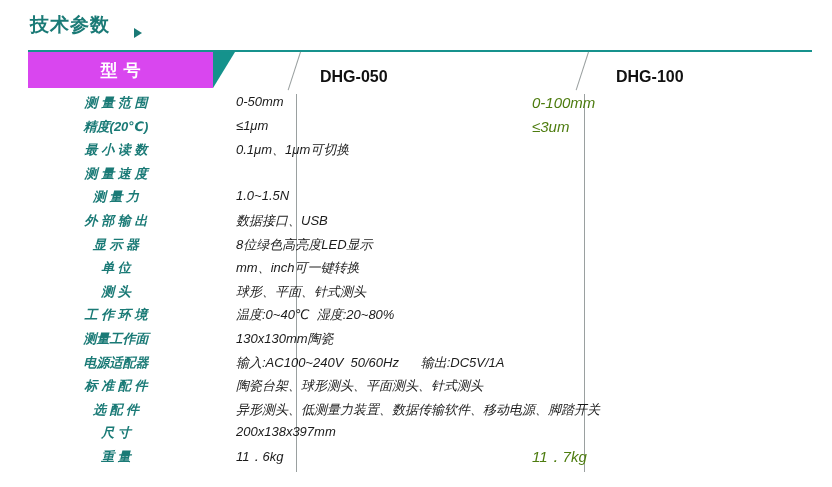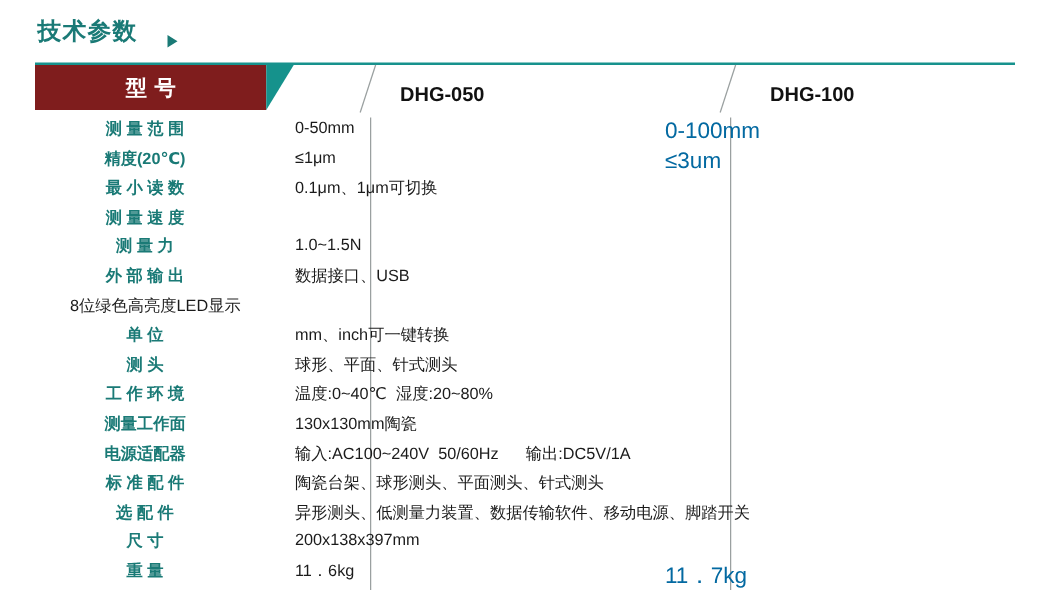--- a/index.html
+++ b/index.html
@@ -59,21 +59,21 @@
   .header-row {
     position: relative;
     height: 42px;
   }
   .model-tab {
     position: absolute;
     left: 0;
     top: 0;
     width: 185px;
     height: 36px;
-    background: #7f1d1d;
+    background: #d946ef;
     color: #ffffff;
     font-size: 17px;
     font-weight: bold;
     letter-spacing: 6px;
     display: flex;
     align-items: center;
     justify-content: center;
     text-indent: 6px;
   }
   .model-tab-point {
@@ -111,20 +111,21 @@
   
   .rows {
     position: relative;
     margin-top: 0;
   }
   .row {
     position: relative;
     display: flex;
     align-items: flex-start;
     height: 23.6px;
+    font-style: italic;
   }
   .label {
     width: 180px;
     min-width: 180px;
     text-align: center;
     font-size: 13px;
     font-weight: bold;
     color: #1a7a76;
     letter-spacing: 0px;
     padding-right: 4px;
@@ -135,22 +136,22 @@
     width: 296px;
     min-width: 296px;
     font-size: 13px;
     color: #1b1b1b;
     padding-left: 28px;
     box-sizing: border-box;
     white-space: pre;
   }
   .val2 {
     flex: 1;
-    font-size: 18px;
-    color: #0369a1;
+    font-size: 15px;
+    color: #4d7c0f;
     padding-left: 28px;
     box-sizing: border-box;
     white-space: pre;
   }
 
   
   .vrule {
     position: absolute;
     width: 1px;
     background: #9aa0a0;
@@ -205,20 +206,21 @@
           <div class="label">测 量 力</div>
           <div class="val1">1.0~1.5N</div>
           <div class="val2"></div>
         </div>
         <div class="row">
           <div class="label">外 部 输 出</div>
           <div class="val1">数据接口、USB</div>
           <div class="val2"></div>
         </div>
         <div class="row">
+          <div class="label">显 示 器</div>
           <div class="val1">8位绿色高亮度LED显示</div>
           <div class="val2"></div>
         </div>
         <div class="row">
           <div class="label">单 位</div>
           <div class="val1">mm、inch可一键转换</div>
           <div class="val2"></div>
         </div>
         <div class="row">
           <div class="label">测 头</div>

